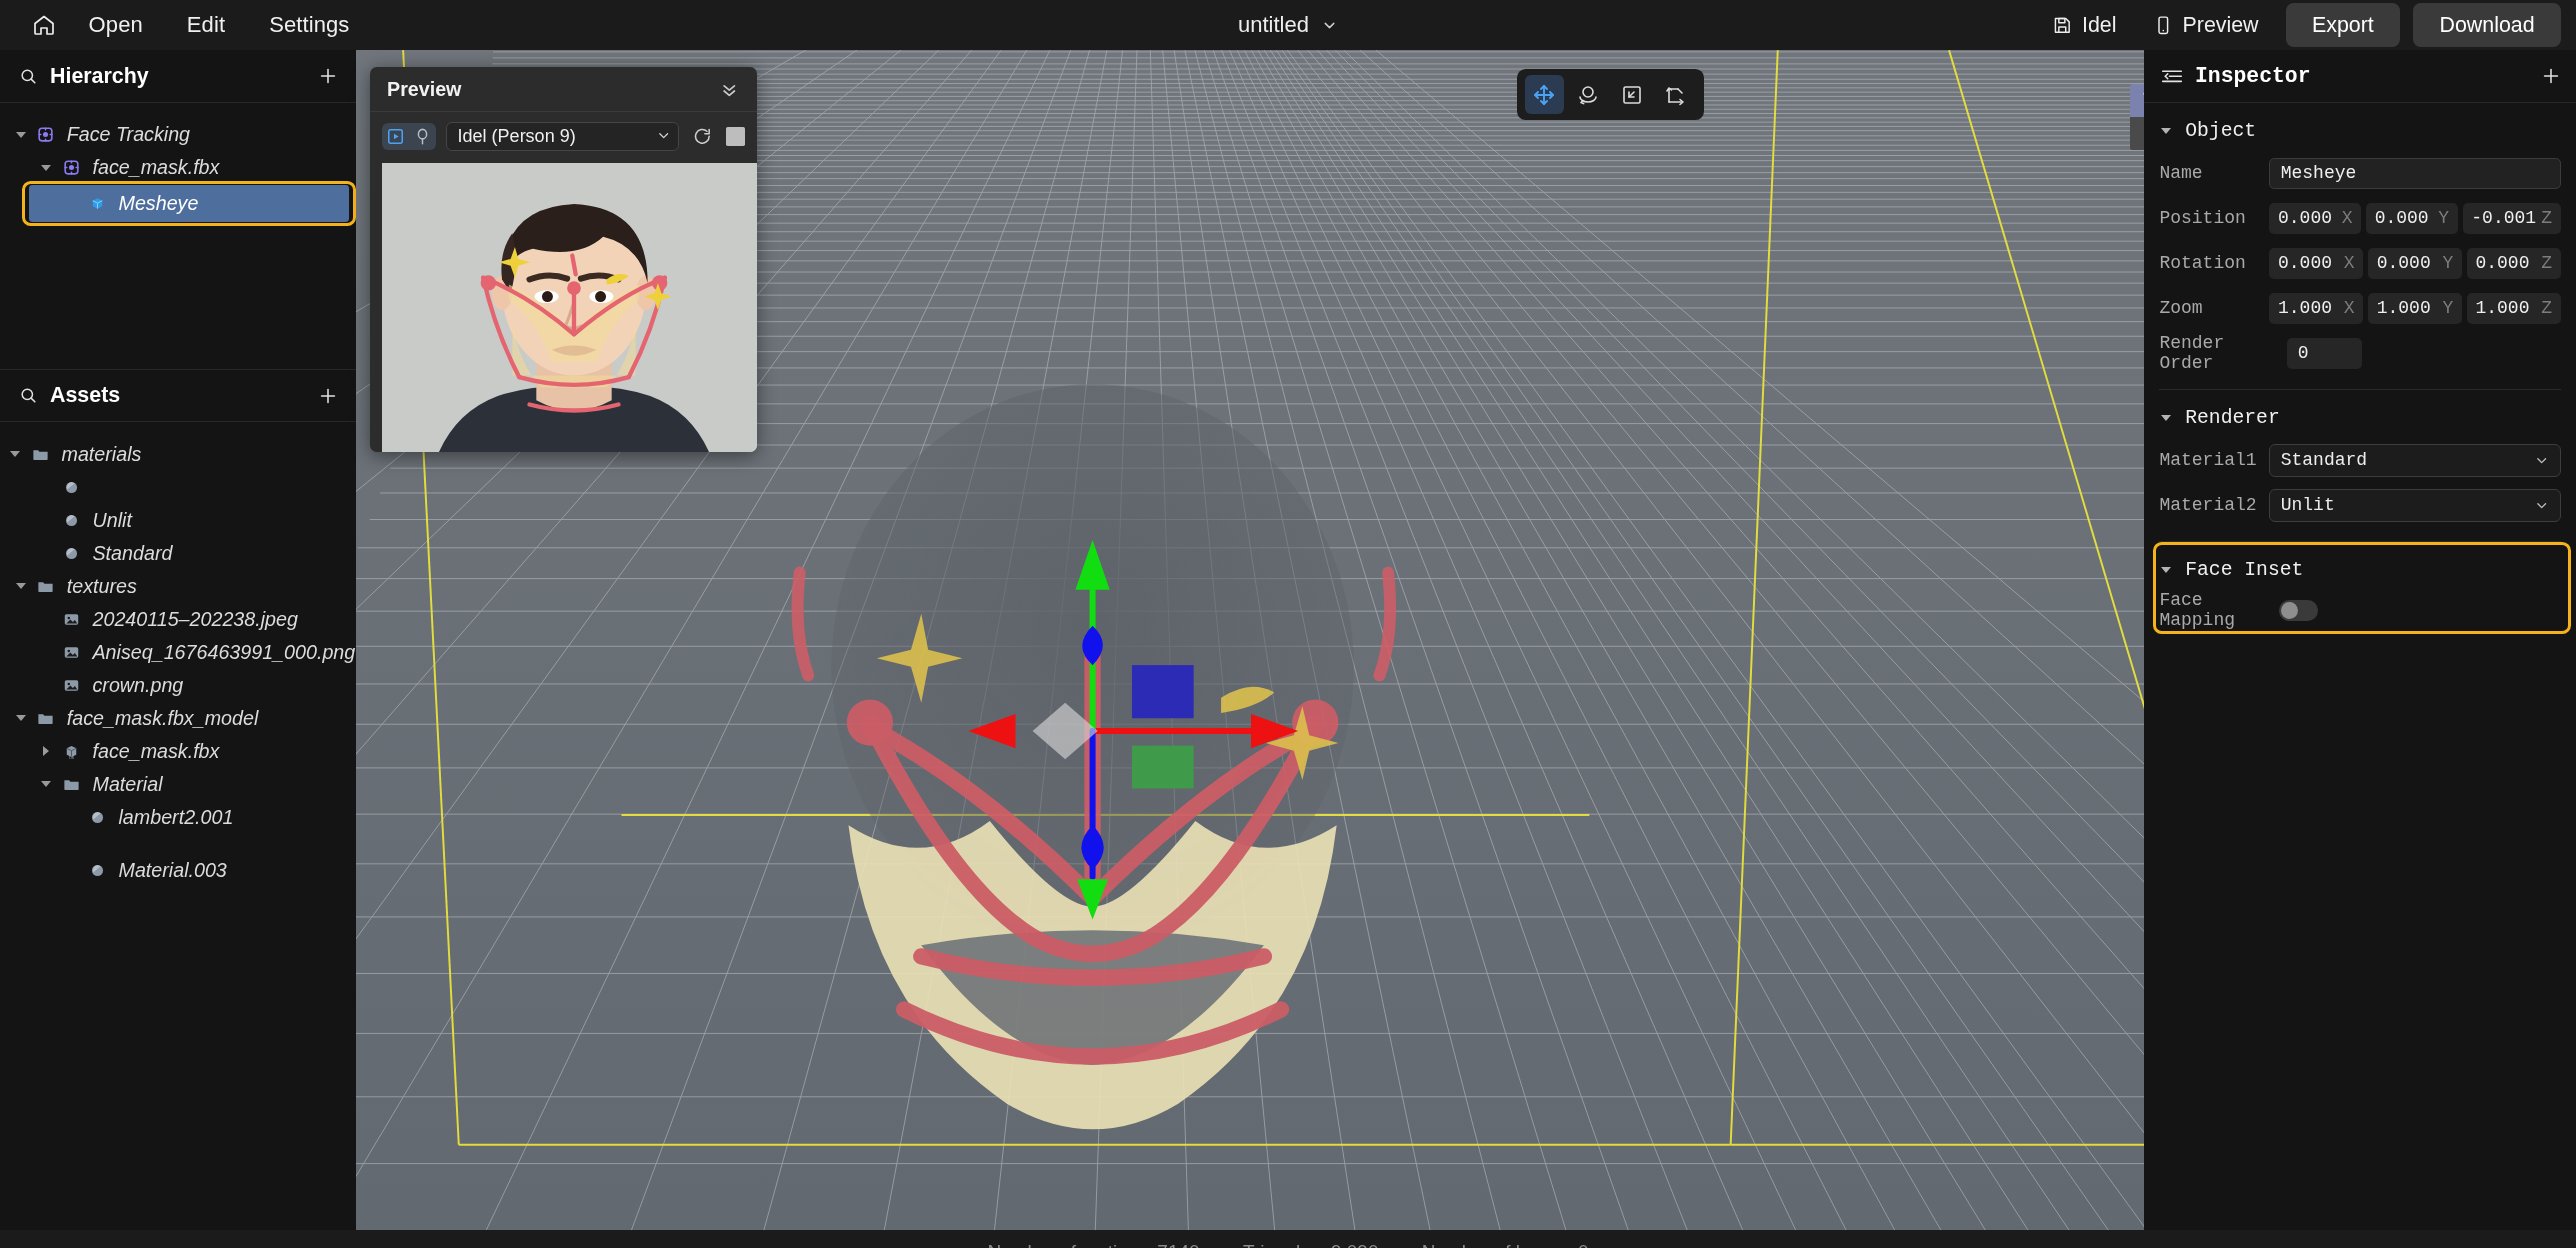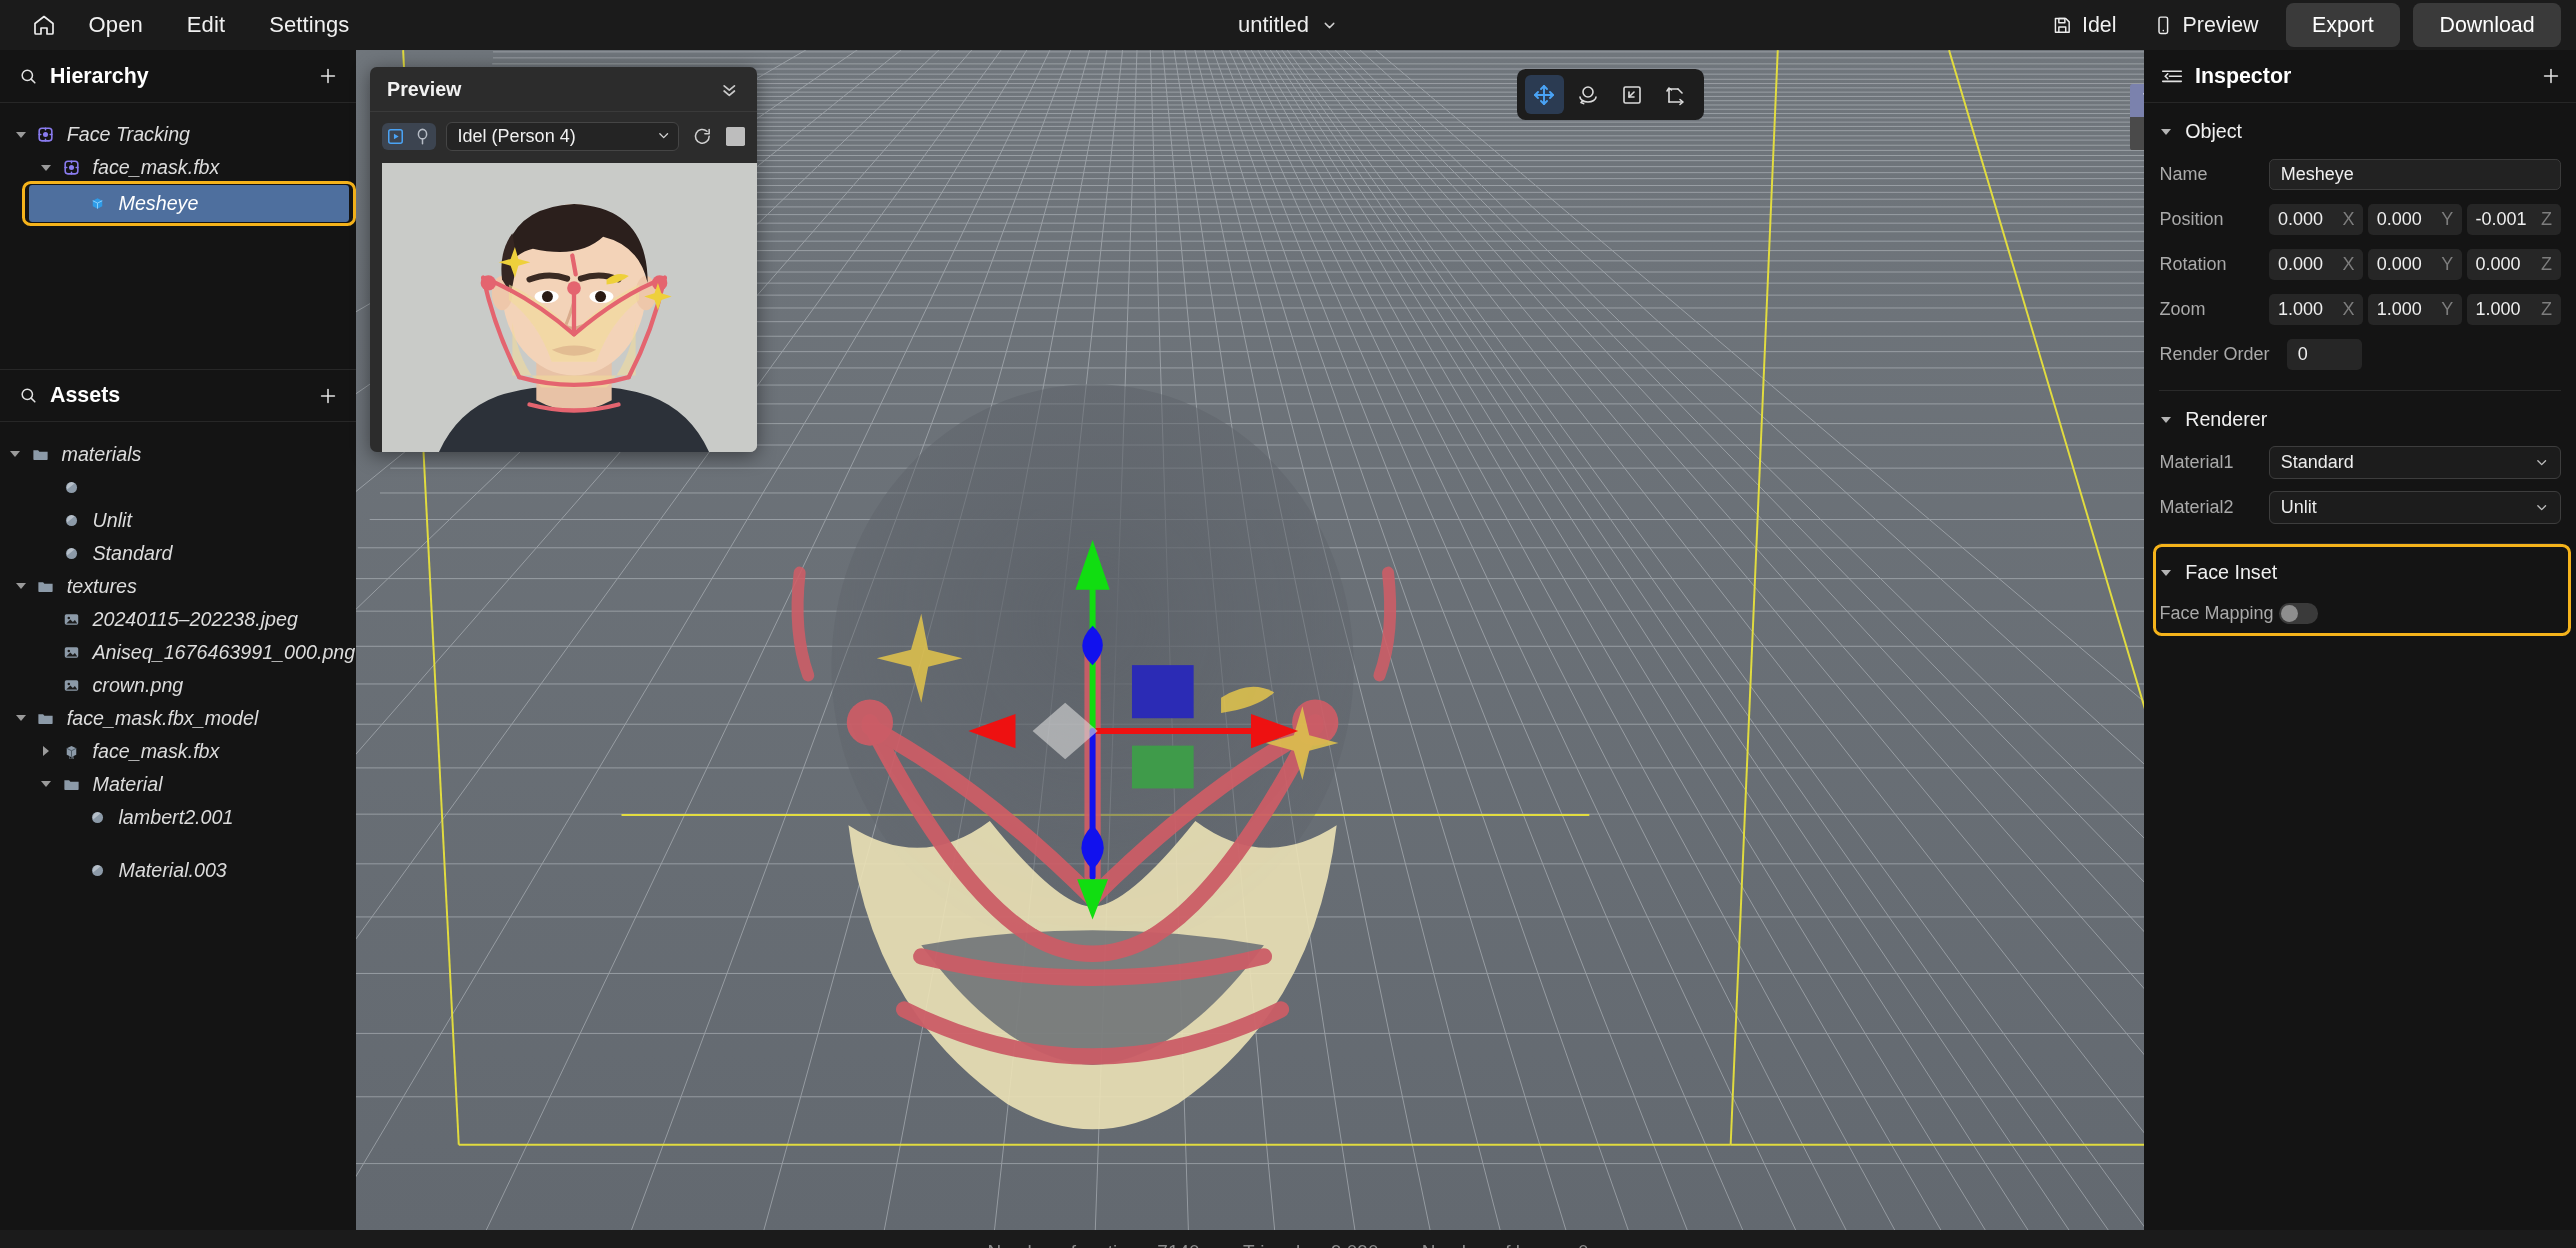--- a/index.html
+++ b/index.html
@@ -168,21 +168,21 @@
   .pv-stop { width: 19px; height: 19px; background: #bdbdbd; border-radius: 1.7px; cursor: pointer; }
 
   .pv-stage {
     position: absolute; left: 12px; top: 96px; width: 384px; height: 346px;
     background: #c9cbc8; overflow: hidden;
   }
 
   
   .inspector {
     position: absolute; right: 0; top: 50px; width: 432px; height: 1199px;
-    background: #141414; z-index: 55;
+    background: #141414; z-index: 55; font-family: Liberation Mono, monospace;
   }
   .insp-head {
     height: 53px; display: flex; align-items: center; gap: 12px; padding: 0 13.7px 0 17px;
     border-bottom: 0.9px solid #272727;
   }
   .sect {
     display: flex; align-items: center; gap: 8.6px; padding: 17px 0 8.6px 12px;
     font-size: 19.7px; color: #f0f0f0; cursor: pointer;
   }
   .sect .caret i { border-top-color: #b4b4b4; }
@@ -749,21 +749,21 @@
             </svg>
         </div>
         <div class="seg-btn">
           <svg width="19" height="19" viewBox="0 0 24 24" fill="none" stroke="#b6bcc5" stroke-width="1.9" stroke-linecap="round">
               <ellipse cx="12" cy="9" rx="5.2" ry="6"></ellipse>
               <line x1="12" y1="15" x2="12" y2="21"></line>
             </svg>
         </div>
       </div>
       <div class="pv-select">
-        <span class="val">Idel (Person 4)</span>
+        <span class="val">Idel (Person 9)</span>
         <span class="cv">
           <svg width="15.4" height="15.4" viewBox="0 0 24 24" fill="none" stroke="#d2d2d2" stroke-width="2.1" stroke-linecap="round" stroke-linejoin="round">
               <polyline points="6 9 12 15 18 9"></polyline>
             </svg>
         </span>
       </div>
       <div class="pv-icon-btn">
         <svg width="20.6" height="20.6" viewBox="0 0 24 24" fill="none" stroke="#cfcfcf" stroke-width="1.8" stroke-linecap="round" stroke-linejoin="round">
             <path d="M20 12a8 8 0 1 1-2.6-5.9"></path>
             <polyline points="20 4 20 9 15 9"></polyline>

